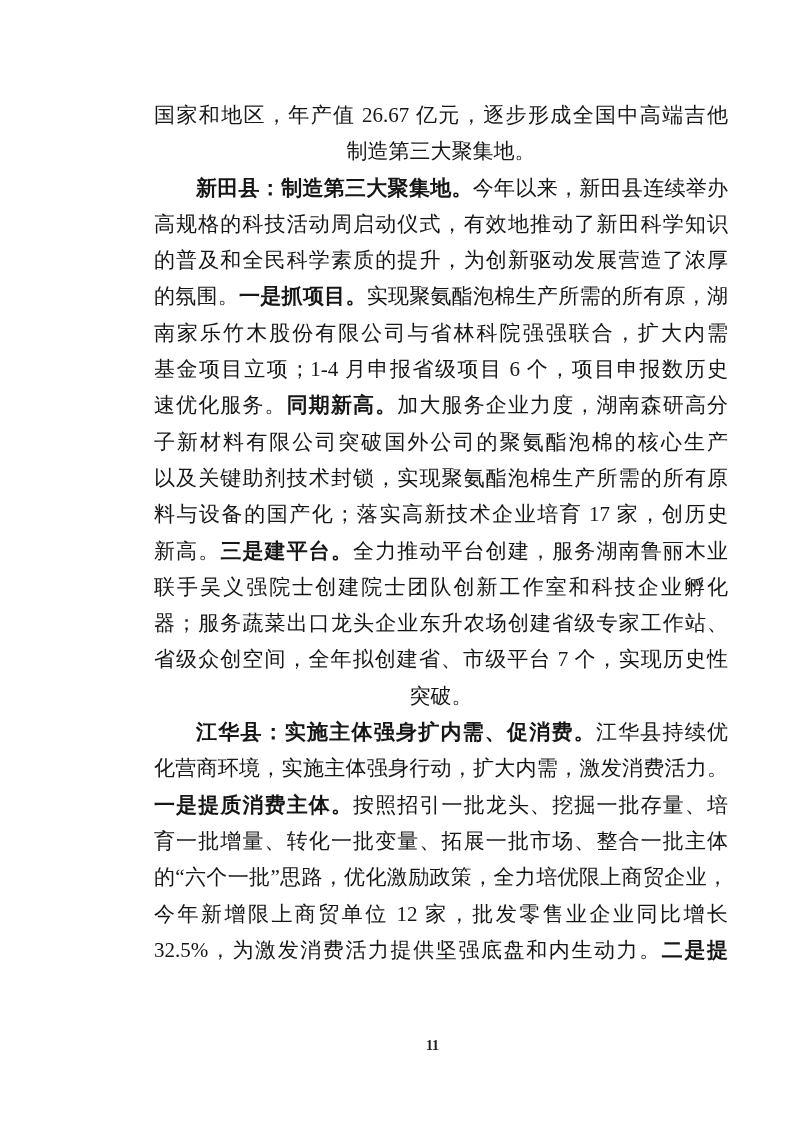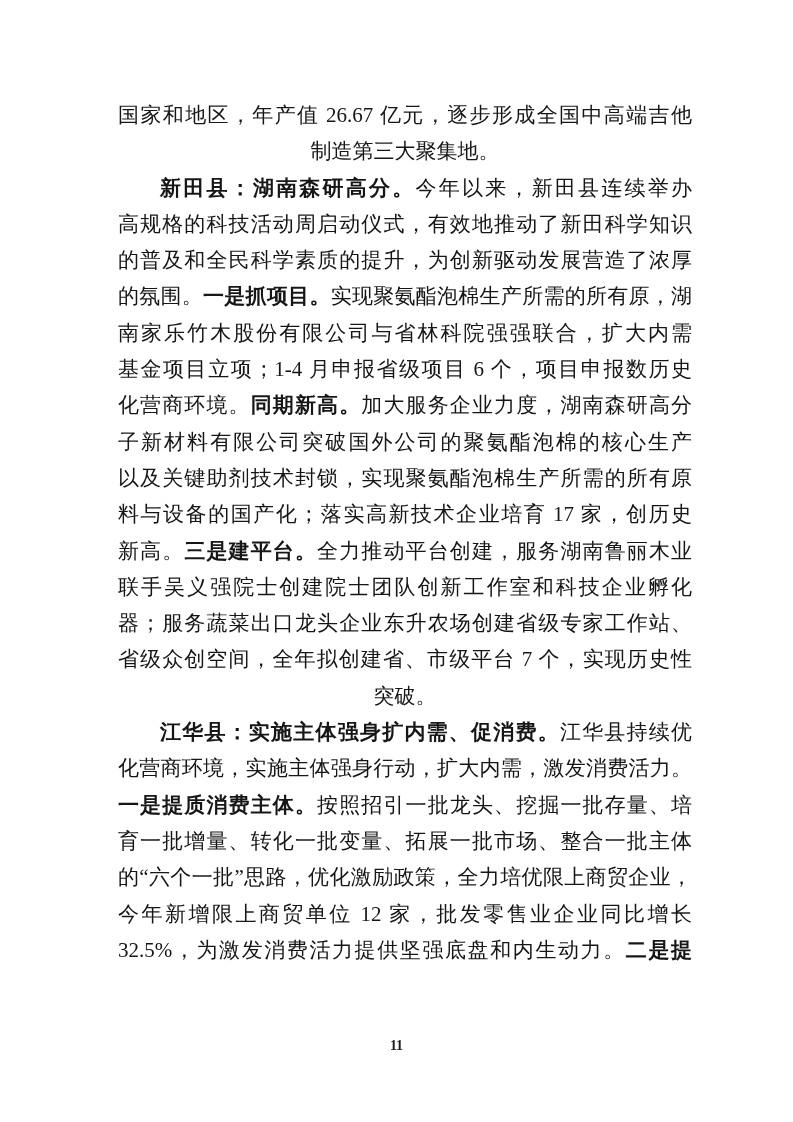--- a/index.html
+++ b/index.html
@@ -12,20 +12,21 @@
     background: #ffffff;
     position: relative;
     overflow: hidden;
     font-family: "Liberation Serif", "DejaVu Serif", serif;
     color: #161616;
   }
   .page {
     position: absolute;
     inset: 0;
     background: #ffffff;
+    margin-left: 36px;
   }
   .content {
     position: absolute;
     left: 118px;
     top: 97px;
     width: 574px;
     height: 912px;
   }
   .line {
     font-size: 21px;
@@ -55,27 +56,27 @@
     color: #1c1c1c;
   }
 </style>
 </head>
 <body>
 
 <div class="page">
   <div class="content" id="content">
       <div class="line just"><span class="r">国家和地区，年产值 26.67 亿元，逐步形成全国中高端吉他</span></div>
       <div class="line"><span class="r">制造第三大聚集地。</span></div>
-      <div class="line just ind"><span class="b">新田县：湖南森研高分。</span><span class="r">今年以来，新田县连续举办</span></div>
+      <div class="line just ind"><span class="b">新田县：制造第三大聚集地。</span><span class="r">今年以来，新田县连续举办</span></div>
       <div class="line just"><span class="r">高规格的科技活动周启动仪式，有效地推动了新田科学知识</span></div>
       <div class="line just"><span class="r">的普及和全民科学素质的提升，为创新驱动发展营造了浓厚</span></div>
       <div class="line just"><span class="r">的氛围。</span><span class="b">一是抓项目。</span><span class="r">实现聚氨酯泡棉生产所需的所有原，湖</span></div>
       <div class="line just"><span class="r">南家乐竹木股份有限公司与省林科院强强联合，扩大内需</span></div>
       <div class="line just"><span class="r">基金项目立项；1-4 月申报省级项目 6 个，项目申报数历史</span></div>
-      <div class="line just"><span class="r">化营商环境。</span><span class="b">同期新高。</span><span class="r">加大服务企业力度，湖南森研高分</span></div>
+      <div class="line just"><span class="r">速优化服务。</span><span class="b">同期新高。</span><span class="r">加大服务企业力度，湖南森研高分</span></div>
       <div class="line just"><span class="r">子新材料有限公司突破国外公司的聚氨酯泡棉的核心生产</span></div>
       <div class="line just"><span class="r">以及关键助剂技术封锁，实现聚氨酯泡棉生产所需的所有原</span></div>
       <div class="line just"><span class="r">料与设备的国产化；落实高新技术企业培育 17 家，创历史</span></div>
       <div class="line just"><span class="r">新高。</span><span class="b">三是建平台。</span><span class="r">全力推动平台创建，服务湖南鲁丽木业</span></div>
       <div class="line just"><span class="r">联手吴义强院士创建院士团队创新工作室和科技企业孵化</span></div>
       <div class="line just"><span class="r">器；服务蔬菜出口龙头企业东升农场创建省级专家工作站、</span></div>
       <div class="line just"><span class="r">省级众创空间，全年拟创建省、市级平台 7 个，实现历史性</span></div>
       <div class="line"><span class="r">突破。</span></div>
       <div class="line just ind"><span class="b">江华县：实施主体强身扩内需、促消费。</span><span class="r">江华县持续优</span></div>
       <div class="line just"><span class="r">化营商环境，实施主体强身行动，扩大内需，激发消费活力。</span></div>

